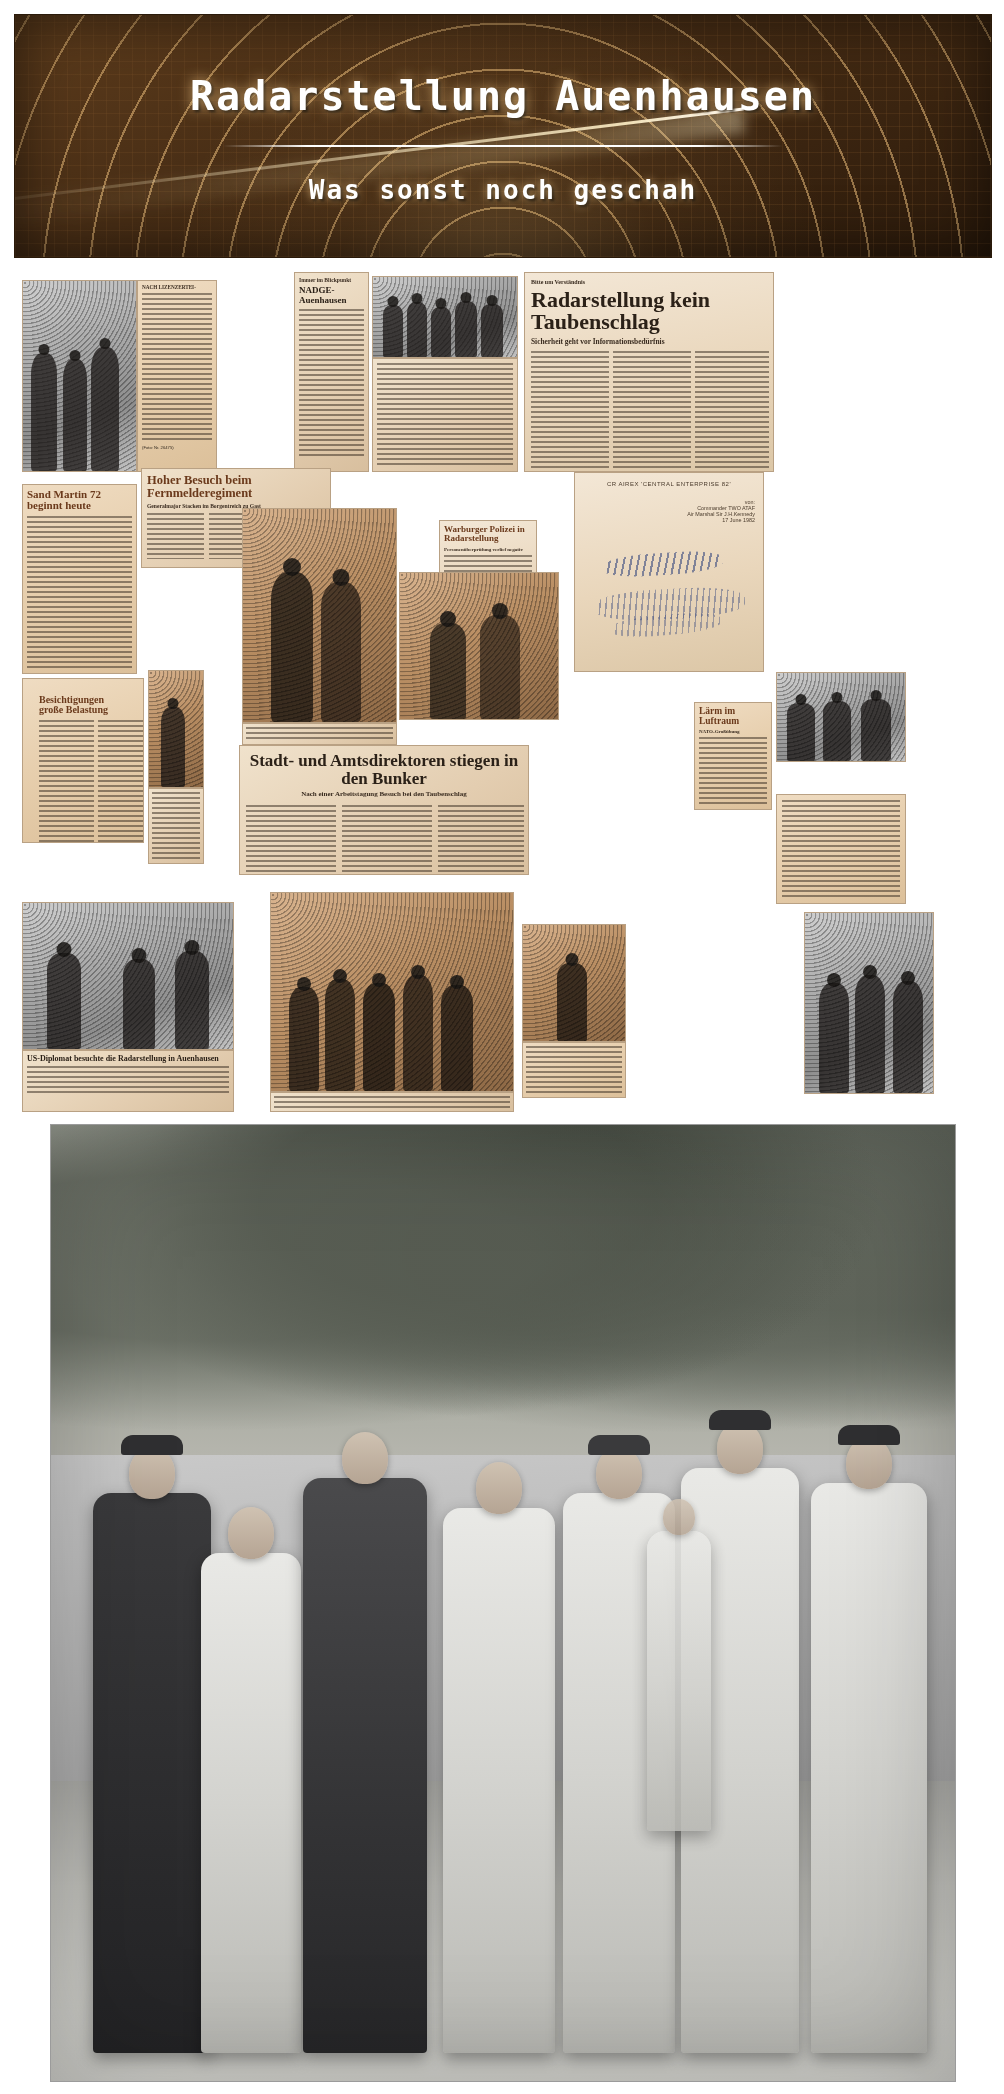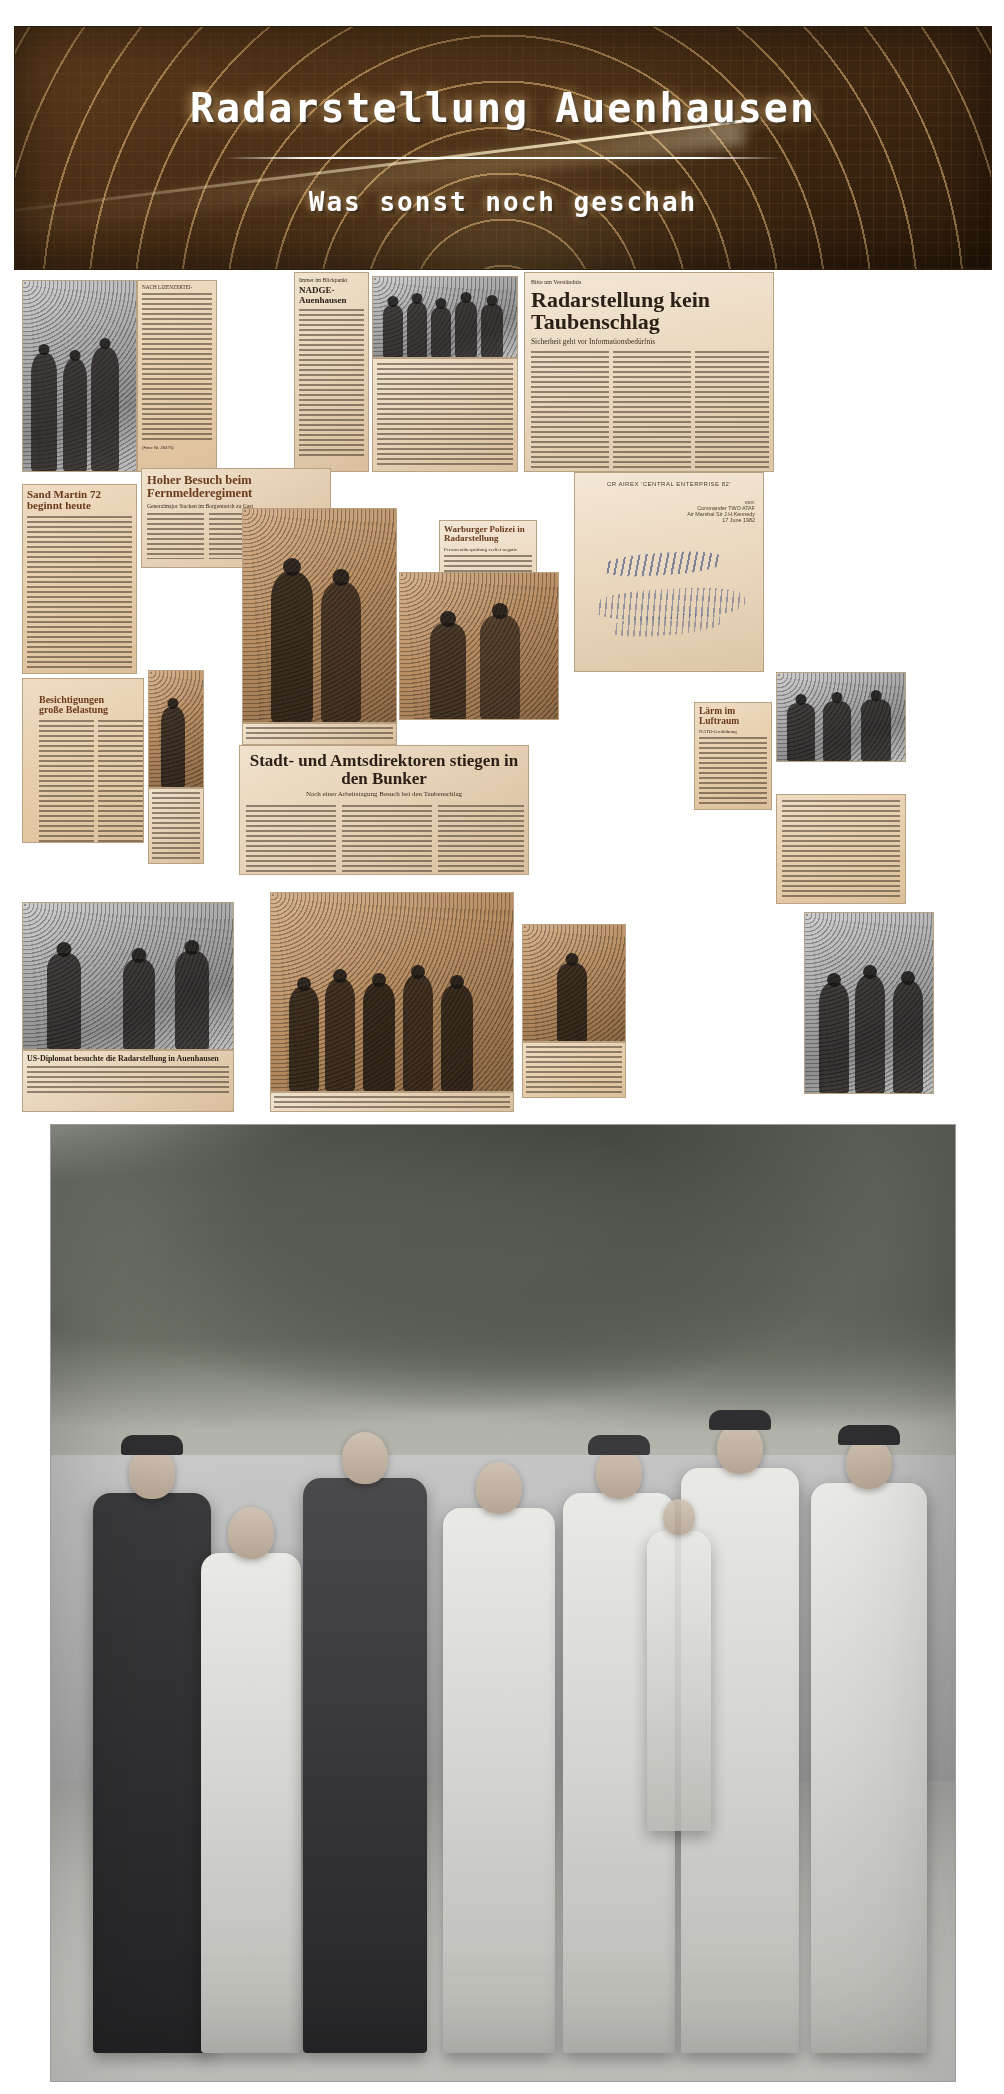--- a/index.html
+++ b/index.html
@@ -1,19 +1,19 @@
 <!DOCTYPE html>
 <html><head>
 <meta charset="utf-8">
 <style>
   html,body{margin:0;padding:0;background:#ffffff;}
   body{width:1004px;height:2094px;font-family:"Liberation Sans",sans-serif;overflow:hidden;position:relative;}
 
   
-  .banner{position:absolute;left:14px;top:26px;width:976px;height:242px;
+  .banner{position:absolute;left:14px;top:14px;width:976px;height:242px;
     background:
       radial-gradient(circle at 50% 120%, rgba(255,220,150,0.22) 0%, rgba(255,200,120,0.05) 30%, rgba(0,0,0,0) 60%),
       repeating-radial-gradient(circle at 50% 118%, rgba(230,185,120,0.55) 0px, rgba(230,185,120,0.55) 2px, rgba(0,0,0,0) 2px, rgba(0,0,0,0) 46px),
       repeating-linear-gradient(90deg, rgba(120,80,40,0.25) 0px, rgba(120,80,40,0.25) 1px, rgba(0,0,0,0) 1px, rgba(0,0,0,0) 13px),
       repeating-linear-gradient(0deg, rgba(120,80,40,0.25) 0px, rgba(120,80,40,0.25) 1px, rgba(0,0,0,0) 1px, rgba(0,0,0,0) 13px),
       linear-gradient(160deg,#5d3c1c 0%,#4a2f16 35%,#3a2410 70%,#2b1a0b 100%);
     border:1px solid #2a1a0a;
     overflow:hidden;
     box-shadow:inset 0 0 60px rgba(0,0,0,.6);
   }
@@ -37,21 +37,21 @@
 
   .clip{position:absolute;box-sizing:border-box;overflow:hidden;
     border:1px solid #b9a184;}
   .paper{background:linear-gradient(160deg,#efdcc2 0%,#e7cfae 45%,#dcc09a 100%);}
   .paper2{background:linear-gradient(150deg,#f0e2cc 0%,#e3cdb0 60%,#d8bf9e 100%);}
   .paper3{background:linear-gradient(170deg,#f3e7d6 0%,#e9d6bb 55%,#dcc7a7 100%);}
   .grayph{background:linear-gradient(160deg,#cfcfcf 0%,#a9a9a9 40%,#8d8d8d 70%,#c2c2c2 100%);}
   .sepia{background:linear-gradient(150deg,#d9b48f 0%,#b98e63 45%,#8d6845 100%);}
 
   .hl{font-family:"Liberation Serif",serif;font-weight:bold;color:#2b2118;line-height:1.04;}
-  .sub{font-family:"Liberation Serif",serif;font-weight:normal;color:#3a2c20;line-height:1.1;}
+  .sub{font-family:"Liberation Serif",serif;font-weight:bold;color:#3a2c20;line-height:1.1;}
   .body{font-family:"Liberation Serif",serif;color:#40342a;text-align:justify;}
   .cap{font-family:"Liberation Sans",sans-serif;color:#33291f;}
 
   
   .lines{position:relative;}
   .lines::after{content:"";position:absolute;left:0;top:0;right:0;bottom:0;
     background:repeating-linear-gradient(180deg, rgba(60,48,36,.62) 0px, rgba(60,48,36,.62) 1.6px, rgba(0,0,0,0) 1.6px, rgba(0,0,0,0) 5px);
     opacity:.85;}
 
   

